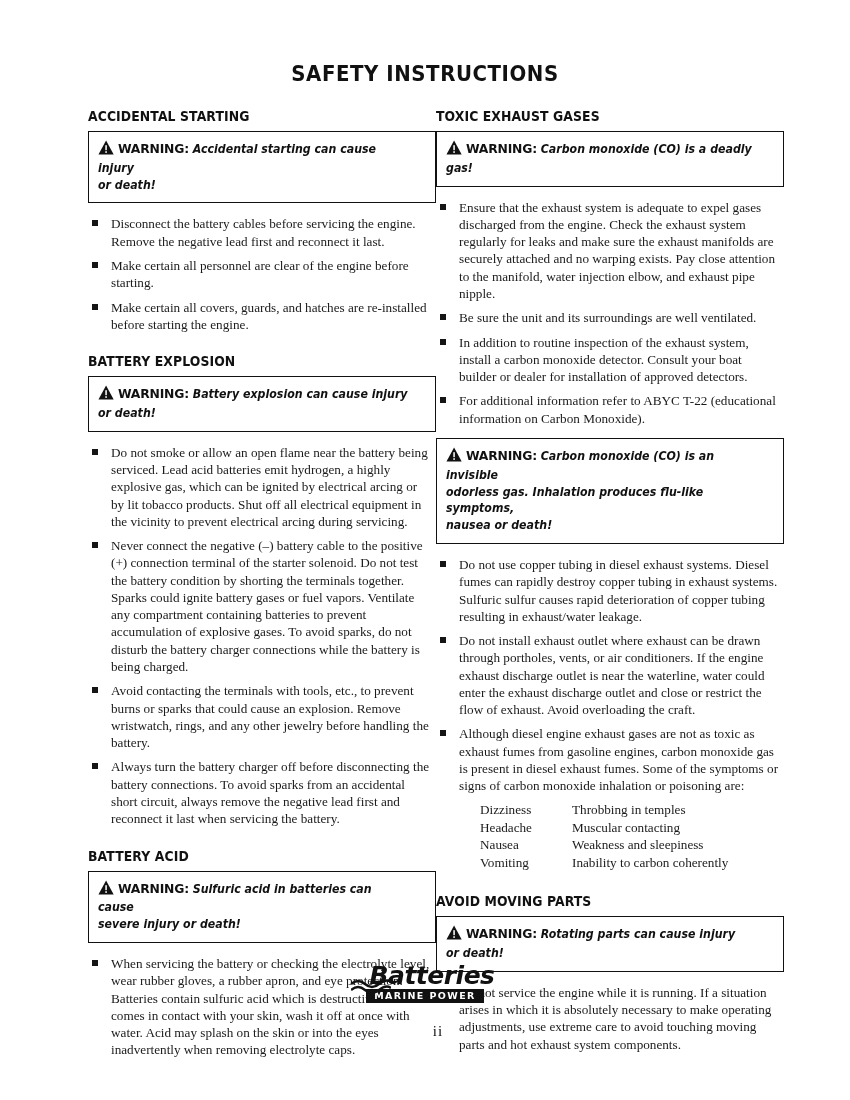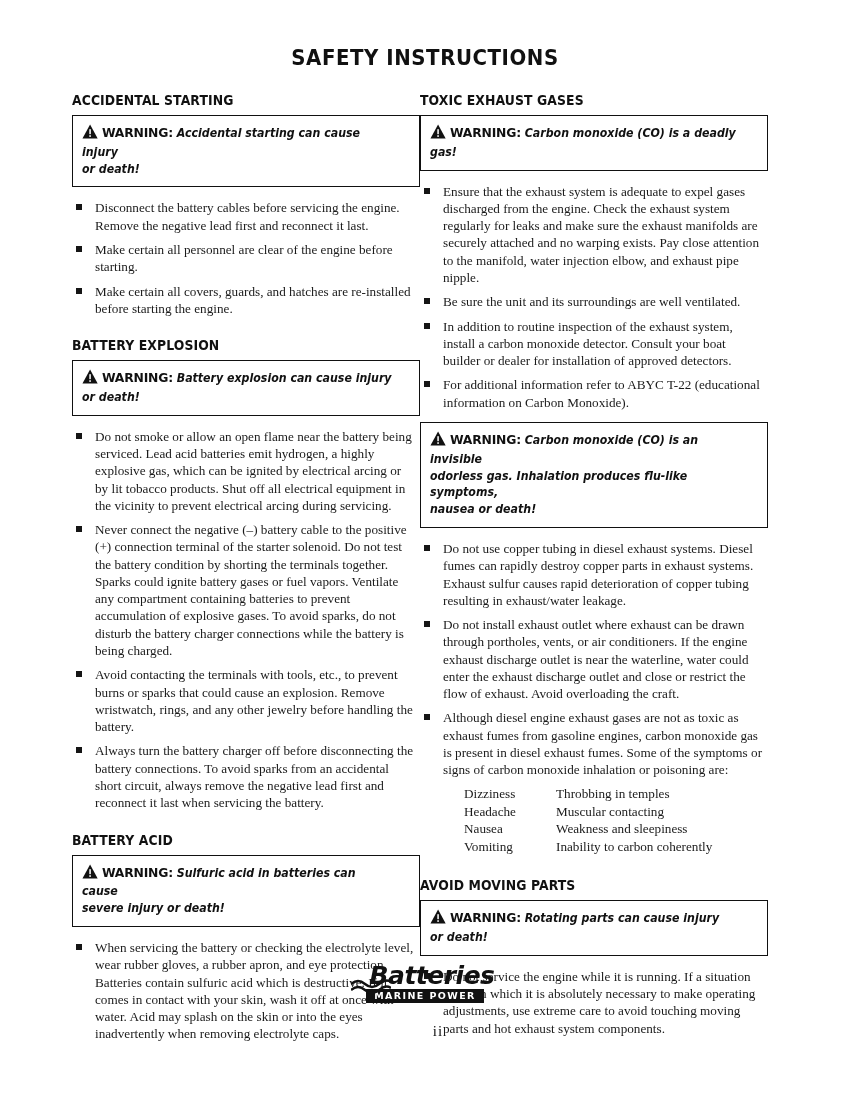--- a/index.html
+++ b/index.html
@@ -13,21 +13,21 @@
     font-family: "Liberation Serif", serif;
     color: #1a1a1a;
     position: relative;
     overflow: hidden;
   }
   .page {
     position: relative;
     width: 850px;
     height: 1070px;
     box-sizing: border-box;
-    padding: 0;
+    padding: 16px;
   }
   .page-title {
     text-align: center;
     font-family: "DejaVu Sans", sans-serif;
     font-weight: bold;
     font-size: 21px;
     letter-spacing: 0.6px;
     margin: 0;
     padding-top: 46px;
     color: #111;
@@ -260,21 +260,21 @@
                 <rect x="7.7" y="5.2" width="1.6" height="5" fill="#fff"></rect>
                 <rect x="7.7" y="11.2" width="1.6" height="1.7" fill="#fff"></rect>
               </svg>
           </span><span class="warn-label">WARNING:</span> <span>Carbon monoxide (CO) is an invisible</span>
         </div>
         <div class="warn-line">odorless gas. Inhalation produces flu-like symptoms,</div>
         <div class="warn-line">nausea or death!</div>
       </div>
 
       <ul class="bullets">
-        <li>Do not use copper tubing in diesel exhaust systems. Diesel fumes can rapidly destroy copper parts in exhaust systems. Exhaust sulfur causes rapid deterioration of copper tubing resulting in exhaust/water leakage.</li>
+        <li>Do not use copper tubing in diesel exhaust systems. Diesel fumes can rapidly destroy copper tubing in exhaust systems. Sulfuric sulfur causes rapid deterioration of copper tubing resulting in exhaust/water leakage.</li>
         <li>Do not install exhaust outlet where exhaust can be drawn through portholes, vents, or air conditioners. If the engine exhaust discharge outlet is near the waterline, water could enter the exhaust discharge outlet and close or restrict the flow of exhaust. Avoid overloading the craft.</li>
         <li>Although diesel engine exhaust gases are not as toxic as exhaust fumes from gasoline engines, carbon monoxide gas is present in diesel exhaust fumes. Some of the symptoms or signs of carbon monoxide inhalation or poisoning are:</li>
       </ul>
 
       <div class="symptoms">
         <table>
           <tbody>
               <tr>
             <td class="c1">Dizziness</td>
             <td>Throbbing in temples</td>

